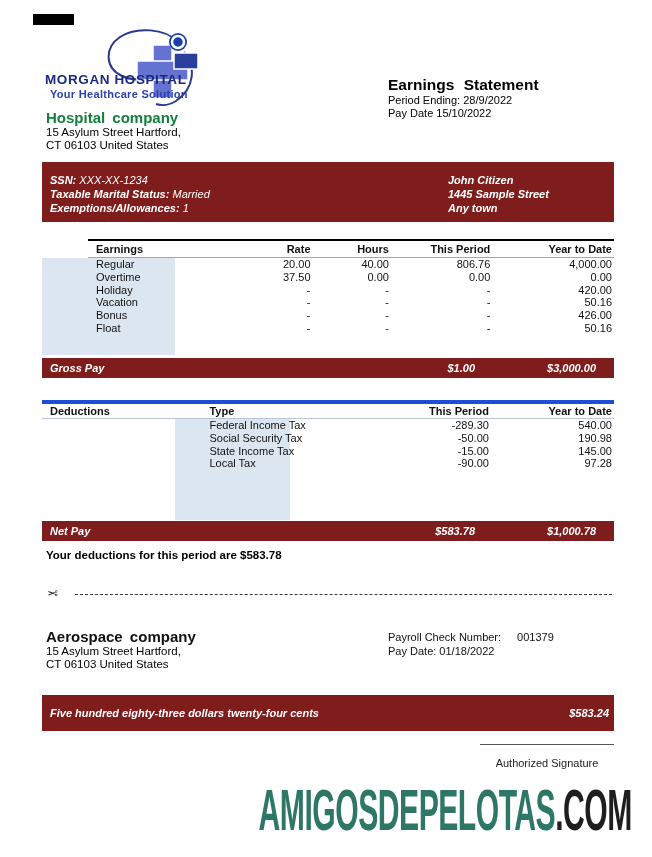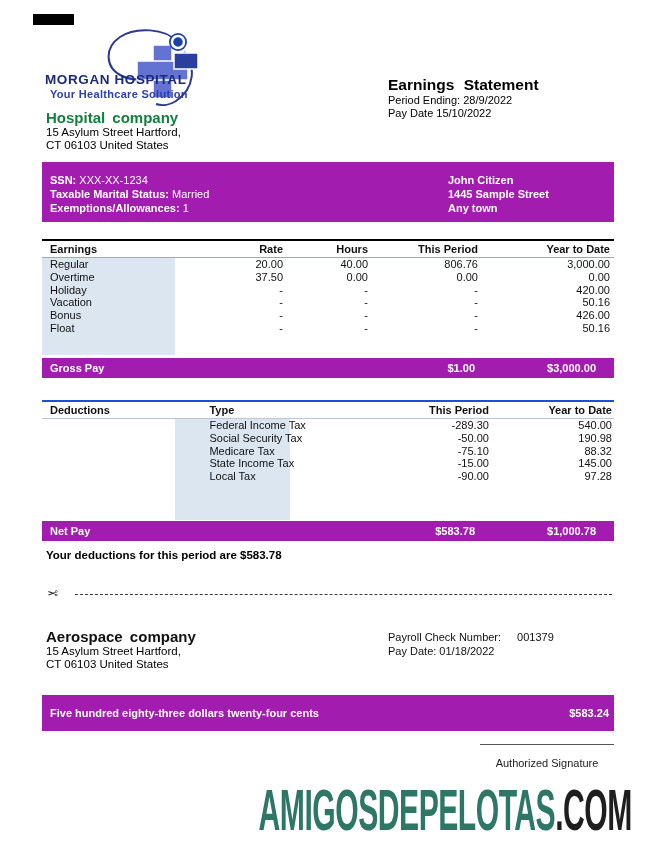--- a/index.html
+++ b/index.html
@@ -21,33 +21,33 @@
 
   
   .employer { left:46px; top:109px; }
   .employer .name { font-size:15px; font-weight:bold; word-spacing:3px; color:#15803d; }
   .addr { font-size:11.5px; line-height:13px; color:#000; }
   .statement { left:388px; top:76px; }
   .statement .title { font-size:15.5px; font-weight:bold; word-spacing:5px; color:#000; }
   .statement .line { font-size:11px; line-height:12.5px; color:#000; }
 
   
-  .navy { background:#a21caf; color:#fff; }
+  .navy { background:#7f1d1d; color:#fff;font-style:italic; }
   .infobar { left:42px; top:162px; width:572px; height:60px; font-size:11px; }
   .infobar .col-l { position:absolute; left:8px; top:11px; line-height:14px; }
   .infobar .col-r { position:absolute; left:406px; top:11px; line-height:14px; font-weight:bold; }
   .infobar b { font-weight:bold; }
 
   
   .tbl { left:42px; width:572px; }
-  .earn { top:239px; }
+  .earn { top:239px;padding-left:46px; }
   .ded  { top:400px; }
   .thead { display:flex; font-weight:bold; font-size:11px; height:19px; align-items:center;
            border-top:2.5px solid #000; border-bottom:1.5px solid #97a9c4; position:relative; z-index:2; }
-  .ded .thead { border-top:2px solid #1d4ed8; border-bottom:1.5px solid #b9c6d8; }
+  .ded .thead { border-top:4px solid #1d4ed8; border-bottom:1.5px solid #b9c6d8; }
   .trow { display:flex; font-size:11px; height:12.8px; line-height:12.8px; position:relative; z-index:2; }
   .c-label { width:133px; padding-left:8px; text-align:left; }
   .c-rate  { width:110px; text-align:right; padding-right:2px; }
   .c-hours { width:85px;  text-align:right; padding-right:2px; }
   .c-per   { width:110px; text-align:right; padding-right:2px; }
   .c-ytd   { width:132px; text-align:right; padding-right:2px; }
   .c-type  { width:115px; padding-left:3px; text-align:left;margin-left:40px; }
   .c-per2  { width:190px; text-align:right; padding-right:2px; }
   .shade-earn { left:42px; top:258px; width:133px; height:97px; background:#DCE6F1; z-index:1; }
   .shade-ded  { left:175px; top:419px; width:115px; height:101px; background:#DCE6F1; z-index:1; }
@@ -140,21 +140,21 @@
       <div class="c-rate">Rate</div>
       <div class="c-hours">Hours</div>
       <div class="c-per">This Period</div>
       <div class="c-ytd">Year to Date</div>
     </div>
     <div class="trow">
       <div class="c-label">Regular</div>
       <div class="c-rate">20.00</div>
       <div class="c-hours">40.00</div>
       <div class="c-per">806.76</div>
-      <div class="c-ytd">3,000.00</div>
+      <div class="c-ytd">4,000.00</div>
     </div>
     <div class="trow">
       <div class="c-label">Overtime</div>
       <div class="c-rate">37.50</div>
       <div class="c-hours">0.00</div>
       <div class="c-per">0.00</div>
       <div class="c-ytd">0.00</div>
     </div>
     <div class="trow">
       <div class="c-label">Holiday</div>
@@ -207,26 +207,20 @@
       <div class="c-ytd">540.00</div>
     </div>
     <div class="trow">
       <div class="c-label"></div>
       <div class="c-type">Social Security Tax</div>
       <div class="c-per2">-50.00</div>
       <div class="c-ytd">190.98</div>
     </div>
     <div class="trow">
       <div class="c-label"></div>
-      <div class="c-type">Medicare Tax</div>
-      <div class="c-per2">-75.10</div>
-      <div class="c-ytd">88.32</div>
-    </div>
-    <div class="trow">
-      <div class="c-label"></div>
       <div class="c-type">State Income Tax</div>
       <div class="c-per2">-15.00</div>
       <div class="c-ytd">145.00</div>
     </div>
     <div class="trow">
       <div class="c-label"></div>
       <div class="c-type">Local Tax</div>
       <div class="c-per2">-90.00</div>
       <div class="c-ytd">97.28</div>
     </div>

